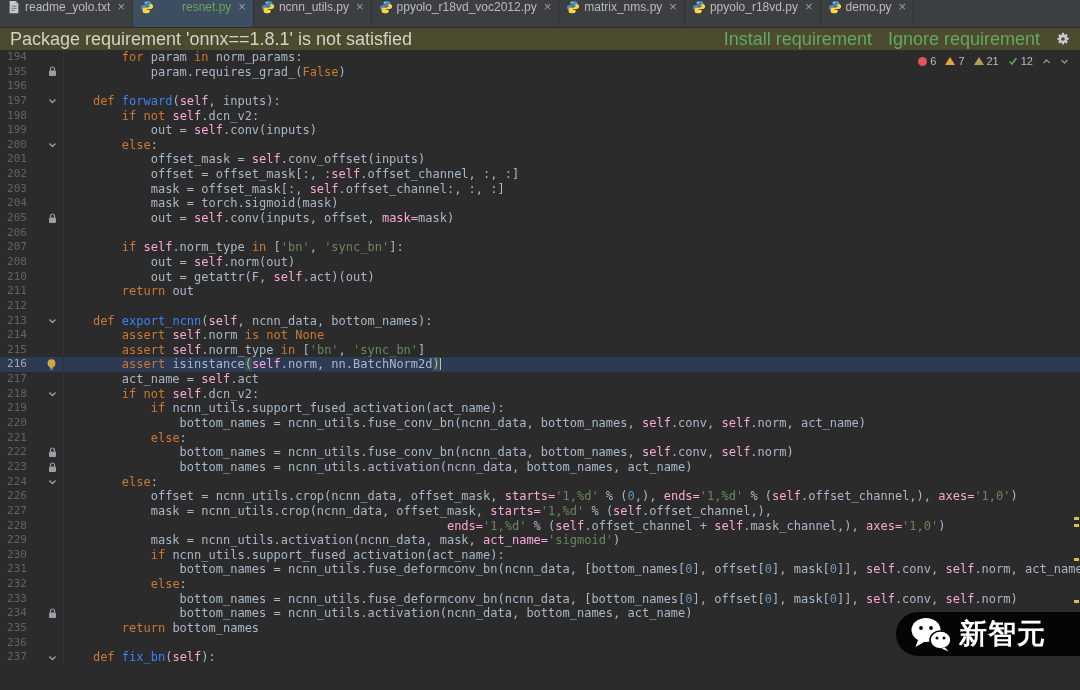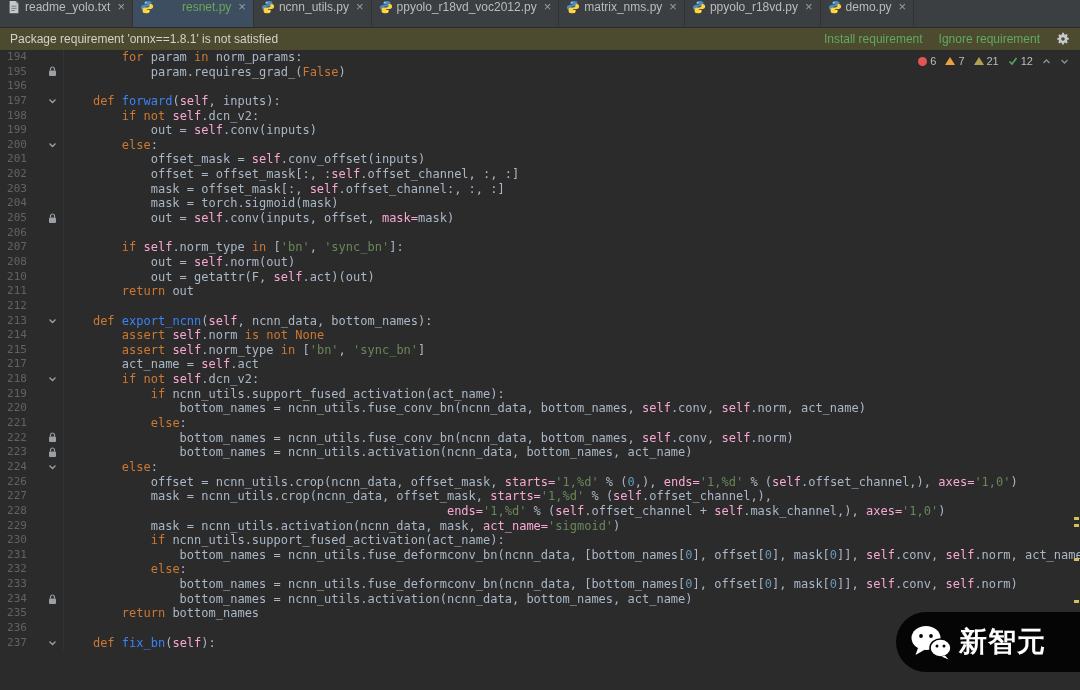--- a/index.html
+++ b/index.html
@@ -10,21 +10,21 @@
   .tabbar{height:28px;background:#3c3f41;display:flex;align-items:stretch;border-bottom:1px solid #2b2b2b}
   .tab{display:flex;gap:4px;padding:0 7px;font-family:"Liberation Sans",sans-serif;
        font-size:12px;color:#bbbbbb;border-right:1px solid #323232;cursor:pointer;white-space:nowrap}
   .tab.active{background:#3c4e60}
   .ticon{display:inline-flex;width:14px;height:14px}
   .ticon svg{width:14px;height:14px}
   .tclose{color:#9b9ea2;font-size:13px;margin-left:3px;line-height:1}
 
   
   .banner{height:22px;background:#4c4a2f;display:flex;align-items:center;padding:0 10px;
-          font-family:"Liberation Sans",sans-serif;font-size:12px;color:#d2d2c8}
+          font-family:"Liberation Sans",sans-serif;font-size:18px;color:#d2d2c8}
   .banner-actions{margin-left:auto;display:flex;align-items:center;gap:16px}
   .banner-link{color:#62a862;cursor:pointer;text-decoration:none}
   .gear{display:inline-flex;width:14px;height:14px}
 
   
   .editor{position:relative;height:640px;overflow:hidden}
   .line{display:flex;height:14.65px;line-height:14.65px;font-size:12px;white-space:pre}
   .line.hl{background:#2c3a54}
   .ln{width:34px;text-align:center;color:#606366;font-size:11px;flex:none}
   .line.hl .ln{color:#a8a8a8}
@@ -49,21 +49,21 @@
   .ic-warn{width:0;height:0;border-left:5px solid transparent;border-right:5px solid transparent;border-bottom:8px solid #e8a33d;display:inline-block}
   .ic-weak{width:0;height:0;border-left:5px solid transparent;border-right:5px solid transparent;border-bottom:8px solid #b0a14e;display:inline-block}
   .ic-ok{display:inline-flex}
   .nav{display:inline-flex;opacity:.85}
 
   
   .stripes{position:absolute;top:0;right:0;width:10px;height:100%}
   .mark{position:absolute;right:1px;width:5px;height:3px;background:#d6bf55}
 
   
-  .watermark{position:absolute;right:0;top:612px;width:184px;height:60px;background:#050505;
+  .watermark{position:absolute;right:0;top:612px;width:184px;height:44px;background:#050505;
              border-radius:30px 0 0 30px;display:flex;align-items:center;gap:7px;padding-left:14px;z-index:5}
   .wm-text{color:#ffffff;font-family:"DejaVu Sans",sans-serif;font-size:28px;font-weight:bold;letter-spacing:1px}
   .wechat{display:inline-flex}
 </style>
 </head>
 <body>
 
 <div class="window">
 
   <div class="tabbar">
@@ -196,20 +196,25 @@
         <div class="line"><span class="ln">207</span><span class="gut"></span><span class="code"><span class="tk-p">        </span><span class="tk-k">if</span><span class="tk-p"> </span><span class="tk-s">self</span><span class="tk-p">.norm_type </span><span class="tk-k">in</span><span class="tk-p"> [</span><span class="tk-g">'bn'</span><span class="tk-p">, </span><span class="tk-g">'sync_bn'</span><span class="tk-p">]:</span></span></div>
         <div class="line"><span class="ln">208</span><span class="gut"></span><span class="code"><span class="tk-p">            out = </span><span class="tk-s">self</span><span class="tk-p">.norm(out)</span></span></div>
         <div class="line"><span class="ln">210</span><span class="gut"></span><span class="code"><span class="tk-p">            out = getattr(F, </span><span class="tk-s">self</span><span class="tk-p">.act)(out)</span></span></div>
         <div class="line"><span class="ln">211</span><span class="gut"></span><span class="code"><span class="tk-p">        </span><span class="tk-k">return</span><span class="tk-p"> out</span></span></div>
         <div class="line"><span class="ln">212</span><span class="gut"></span><span class="code"></span></div>
         <div class="line"><span class="ln">213</span><span class="gut"><svg width="9" height="8" viewBox="0 0 8 8">
               <polyline points="1,2.5 4,5.5 7,2.5" stroke="#9da2a8" stroke-width="1.3" fill="none"></polyline>
             </svg></span><span class="code"><span class="tk-p">    </span><span class="tk-k">def</span><span class="tk-p"> </span><span class="tk-f">export_ncnn</span><span class="tk-p">(</span><span class="tk-s">self</span><span class="tk-p">, ncnn_data, bottom_names):</span></span></div>
         <div class="line"><span class="ln">214</span><span class="gut"></span><span class="code"><span class="tk-p">        </span><span class="tk-k">assert</span><span class="tk-p"> </span><span class="tk-s">self</span><span class="tk-p">.norm </span><span class="tk-k">is not None</span></span></div>
         <div class="line"><span class="ln">215</span><span class="gut"></span><span class="code"><span class="tk-p">        </span><span class="tk-k">assert</span><span class="tk-p"> </span><span class="tk-s">self</span><span class="tk-p">.norm_type </span><span class="tk-k">in</span><span class="tk-p"> [</span><span class="tk-g">'bn'</span><span class="tk-p">, </span><span class="tk-g">'sync_bn'</span><span class="tk-p">]</span></span></div>
+        <div class="line hl"><span class="ln">216</span><span class="gut"><svg width="11" height="13" viewBox="0 0 12 14">
+              <circle cx="6" cy="5.5" r="4.3" fill="#d9a33c"></circle>
+              <rect x="4.1" y="10" width="3.8" height="1.3" fill="#b9bcbe"></rect>
+              <rect x="4.6" y="11.8" width="2.8" height="1" fill="#8d9094"></rect>
+            </svg></span><span class="code"><span class="tk-p">        </span><span class="tk-k">assert</span><span class="tk-p"> isinstance</span><span class="tk-b">(</span><span class="tk-s">self</span><span class="tk-p">.norm, nn.BatchNorm2d</span><span class="tk-b">)</span><span class="caret"></span></span></div>
         <div class="line"><span class="ln">217</span><span class="gut"></span><span class="code"><span class="tk-p">        act_name = </span><span class="tk-s">self</span><span class="tk-p">.act</span></span></div>
         <div class="line"><span class="ln">218</span><span class="gut"><svg width="9" height="8" viewBox="0 0 8 8">
               <polyline points="1,2.5 4,5.5 7,2.5" stroke="#9da2a8" stroke-width="1.3" fill="none"></polyline>
             </svg></span><span class="code"><span class="tk-p">        </span><span class="tk-k">if</span><span class="tk-p"> </span><span class="tk-k">not</span><span class="tk-p"> </span><span class="tk-s">self</span><span class="tk-p">.dcn_v2:</span></span></div>
         <div class="line"><span class="ln">219</span><span class="gut"></span><span class="code"><span class="tk-p">            </span><span class="tk-k">if</span><span class="tk-p"> ncnn_utils.support_fused_activation(act_name):</span></span></div>
         <div class="line"><span class="ln">220</span><span class="gut"></span><span class="code"><span class="tk-p">                bottom_names = ncnn_utils.fuse_conv_bn(ncnn_data, bottom_names, </span><span class="tk-s">self</span><span class="tk-p">.conv, </span><span class="tk-s">self</span><span class="tk-p">.norm, act_name)</span></span></div>
         <div class="line"><span class="ln">221</span><span class="gut"></span><span class="code"><span class="tk-p">            </span><span class="tk-k">else</span><span class="tk-p">:</span></span></div>
         <div class="line"><span class="ln">222</span><span class="gut"><svg width="9" height="11" viewBox="0 0 9 11">
               <path d="M2.5 4.5V3a2 2 0 0 1 4 0v1.5" stroke="#9aa0a6" stroke-width="1.2" fill="none"></path>
               <rect x="1" y="4.5" width="7" height="5.5" rx="1" fill="#9aa0a6"></rect>

